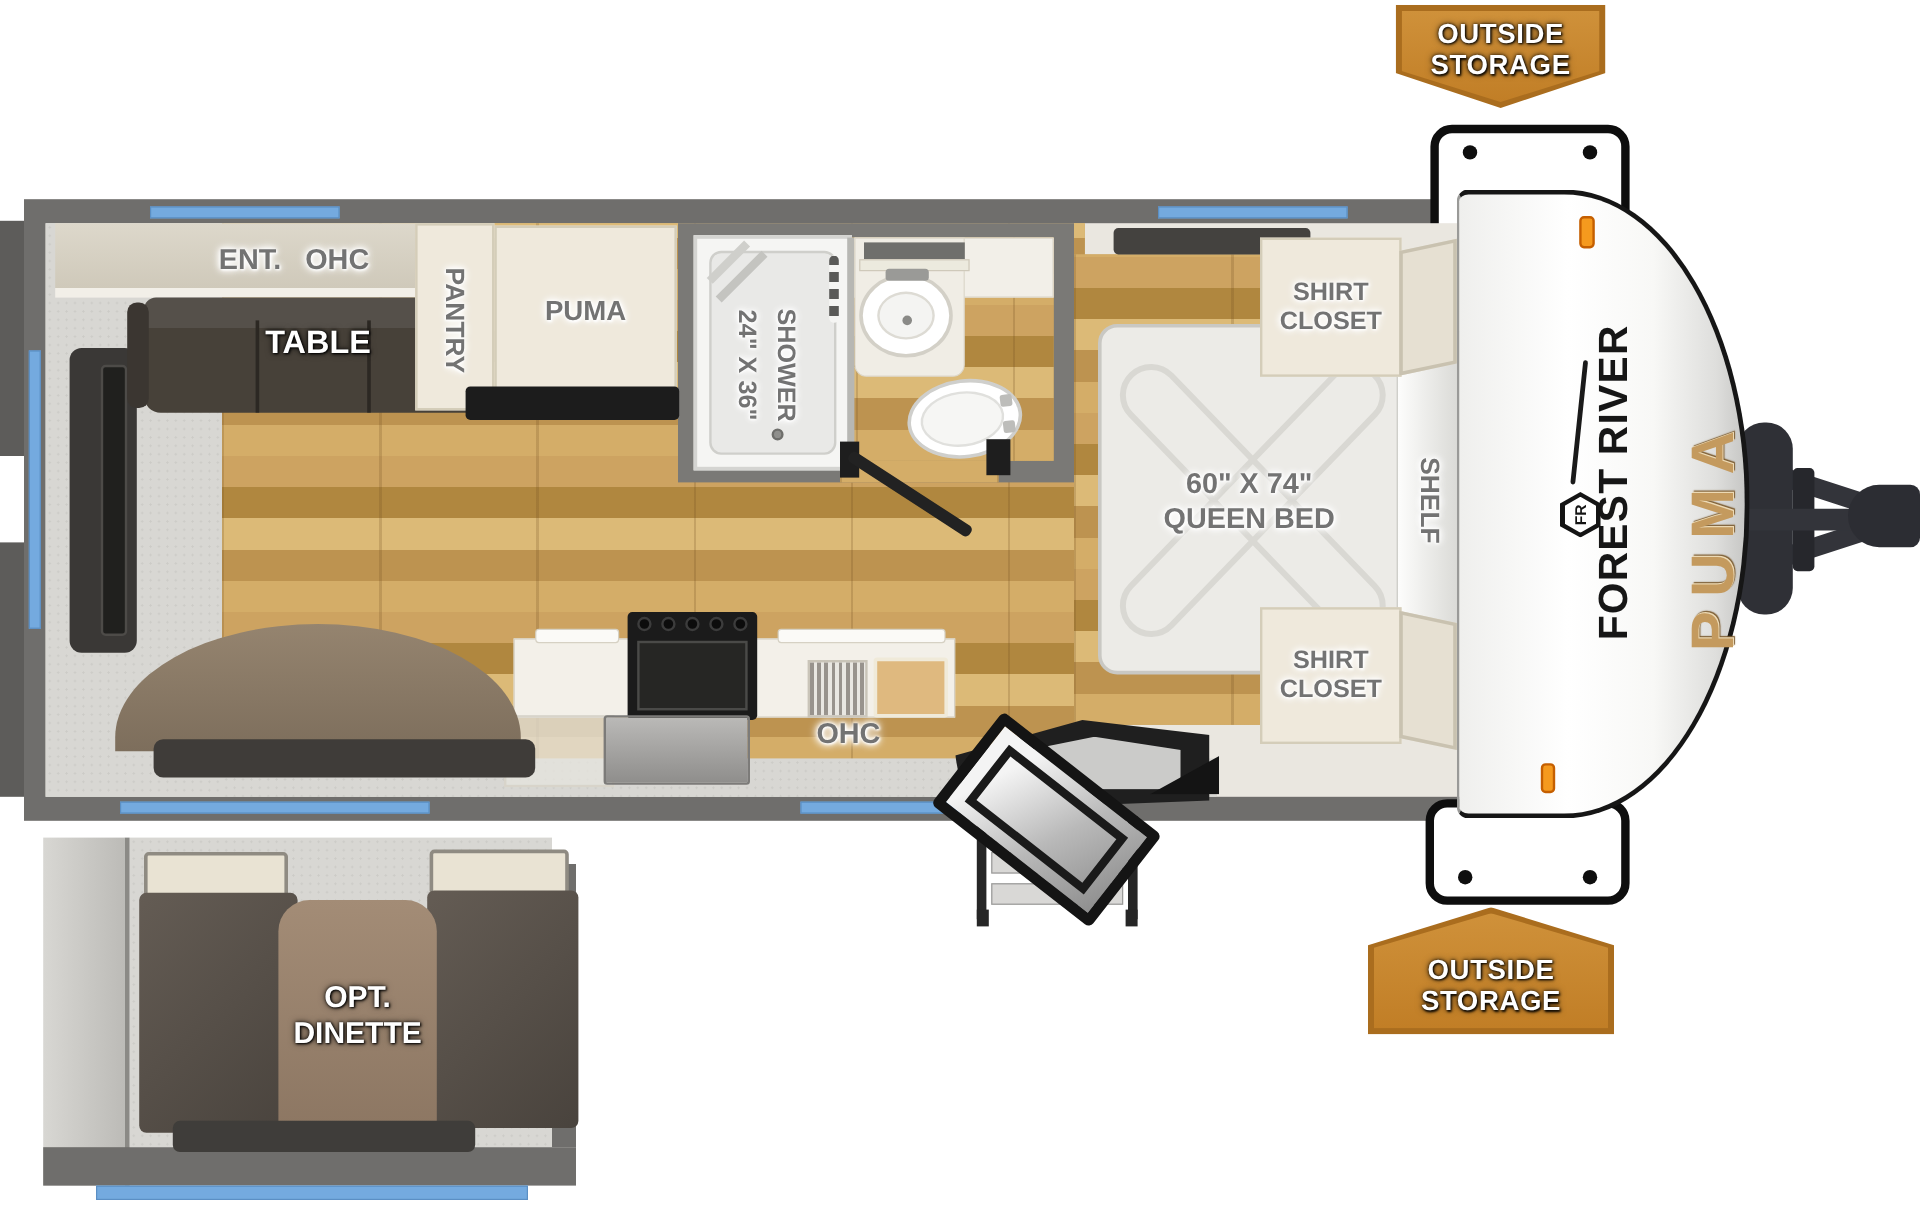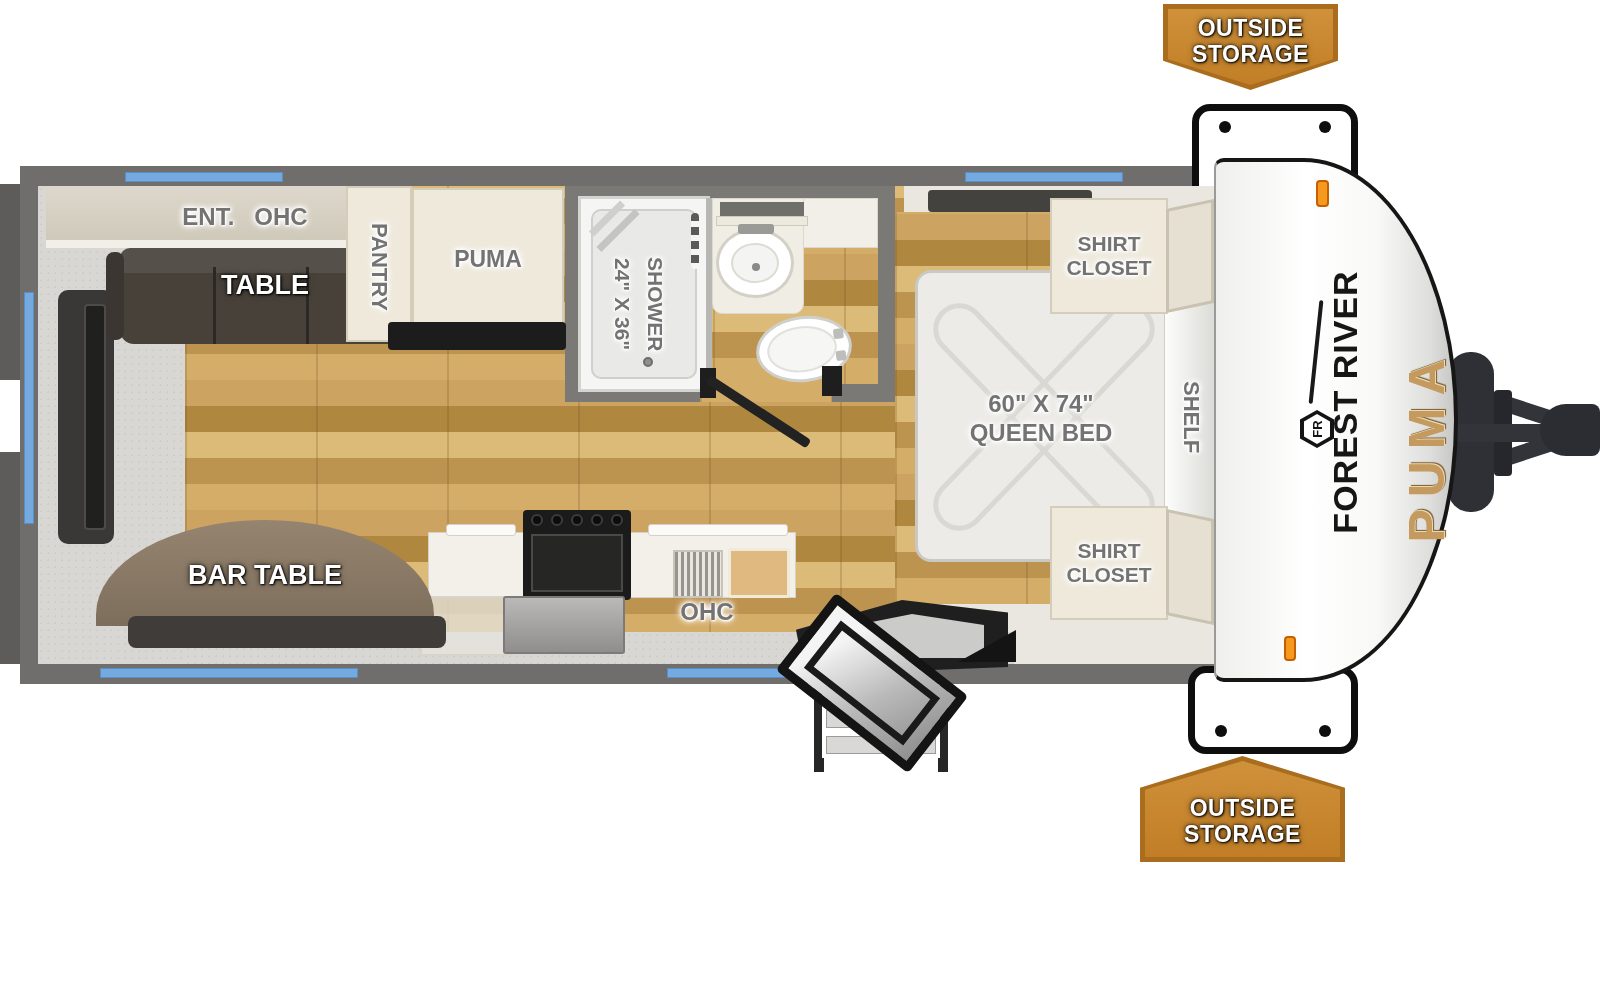--- a/index.html
+++ b/index.html
@@ -157,21 +157,20 @@
     <div style="left:8px;top:24px;right:8px;bottom:8px;background:#262624;border:2px solid #4a4a48;"></div>
   </div>
   <div style="left:503px;top:596px;width:122px;height:58px;background:linear-gradient(180deg,#bab9b7,#8f8e8c);border:2px solid #7c7b79;border-radius:3px;z-index:4;"></div>
 
   <div style="left:673px;top:550px;width:50px;height:48px;background:repeating-linear-gradient(90deg,#98938d 0 3px,#e9e7e2 3px 6px);border:2px solid #c9c4b8;z-index:4;"></div>
   <div style="left:728px;top:548px;width:62px;height:50px;background:#dfb97f;border:3px solid #f0ead9;border-radius:3px;z-index:4;"></div>
   <div class="lbl" style="left:642px;top:598px;width:130px;font-size:24px;">OHC</div>
   <div style="left:420px;top:596px;width:92px;height:60px;background:rgba(230,228,222,.75);border:2px solid #d8d4ca;z-index:3;"></div>
 
   <div style="left:96px;top:520px;width:338px;height:106px;background:linear-gradient(180deg,#95846f,#7d6e5c);border-radius:170px 170px 0 0 / 95px 95px 0 0;z-index:3;"></div>
-  <div class="lbl-light" style="left:120px;top:560px;width:290px;font-size:27px;">BAR TABLE</div>
   <div style="left:128px;top:616px;width:318px;height:32px;background:#3f3c39;border-radius:8px;z-index:3;"></div>
 
   <div style="left:796px;top:600px;width:212px;height:78px;background:#1f1f1f;clip-path:polygon(0 38%,50% 0,100% 16%,100% 86%,4% 96%);z-index:3;"></div>
   <div style="left:824px;top:614px;width:160px;height:44px;background:#cbcbc9;clip-path:polygon(0 40%,55% 0,100% 25%,100% 100%,0 100%);z-index:3;"></div>
   <div style="left:958px;top:630px;width:58px;height:32px;background:#141414;clip-path:polygon(100% 0,100% 100%,0 100%);z-index:3;"></div>
 
   <div style="left:814px;top:680px;width:134px;height:86px;border-left:8px solid #262626;border-right:8px solid #262626;z-index:2;">
     <div style="left:4px;top:4px;right:4px;height:18px;background:#d9d8d6;border:1px solid #9a9a98;"></div>
     <div style="left:4px;top:30px;right:4px;height:18px;background:#d9d8d6;border:1px solid #9a9a98;"></div>
     <div style="left:4px;top:56px;right:4px;height:18px;background:#d9d8d6;border:1px solid #9a9a98;"></div>
@@ -211,14 +210,31 @@
     <div class="txt lbl-light" style="top:12px;">OUTSIDE
 STORAGE</div>
   </div>
   <div class="banner bn-bot" style="left:1140px;top:756px;width:205px;height:106px;">
     <div class="outer"></div>
     <div class="inner"></div>
     <div class="txt lbl-light" style="top:40px;">OUTSIDE
 STORAGE</div>
   </div>
 
+  <div style="left:36px;top:698px;width:444px;height:304px;z-index:2;">
+    <div class="grayfloor" style="left:72px;top:0;width:352px;height:258px;"></div>
+    <div style="left:0;top:0;width:72px;height:290px;background:linear-gradient(90deg,#d8d7d3,#bcbbb7);border-right:4px solid #8b8a86;"></div>
+    <div class="wall" style="left:0;top:258px;width:444px;height:32px;"></div>
+    <div class="wall" style="left:424px;top:22px;width:20px;height:236px;"></div>
+    <div class="winblue" style="left:44px;top:290px;width:360px;height:12px;"></div>
+
+    <div style="left:84px;top:12px;width:120px;height:40px;background:#e9e3d3;border:3px solid #8f8b82;border-radius:4px;"></div>
+    <div style="left:80px;top:46px;width:132px;height:200px;background:linear-gradient(135deg,#645c54,#49433d);border-radius:6px;"></div>
+    <div style="left:322px;top:10px;width:116px;height:38px;background:#e9e3d3;border:3px solid #8f8b82;border-radius:4px;"></div>
+    <div style="left:320px;top:44px;width:126px;height:198px;background:linear-gradient(135deg,#645c54,#49433d);border-radius:6px;"></div>
+
+    <div style="left:196px;top:52px;width:132px;height:196px;background:linear-gradient(180deg,#a38c76,#8c7662);border-radius:26px 26px 8px 8px;"></div>
+    <div class="lbl-light" style="left:196px;top:118px;width:132px;font-size:25px;line-height:1.2;">OPT.
+DINETTE</div>
+    <div style="left:108px;top:236px;width:252px;height:26px;background:#3f3d3a;border-radius:6px;"></div>
+  </div>
 
 </div>
 
 </body></html>

